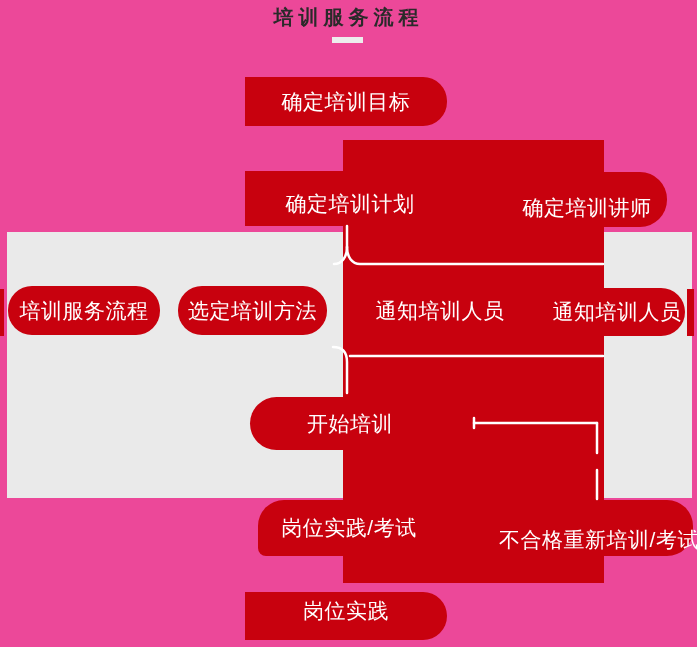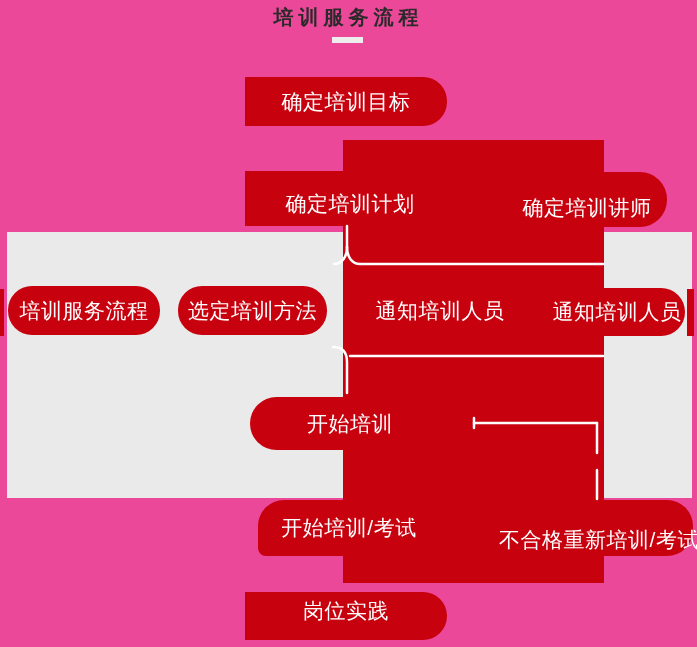--- a/index.html
+++ b/index.html
@@ -98,16 +98,16 @@
   </svg>
 
   <div class="label" style="left:245px;top:77px;width:202px;height:49px;">确定培训目标</div>
   <div class="label" style="left:245px;top:176px;width:210px;height:55px;">确定培训计划</div>
   <div class="label" style="left:497px;top:180px;width:180px;height:55px;">确定培训讲师</div>
   <div class="label" style="left:8px;top:286px;width:152px;height:49px;">培训服务流程</div>
   <div class="label" style="left:178px;top:286px;width:149px;height:49px;">选定培训方法</div>
   <div class="label" style="left:350px;top:286px;width:180px;height:49px;">通知培训人员</div>
   <div class="label" style="left:527px;top:288px;width:180px;height:48px;">通知培训人员</div>
   <div class="label" style="left:250px;top:397px;width:200px;height:53px;font-family:Liberation Serif, serif;">开始培训</div>
-  <div class="label" style="left:259px;top:500px;width:180px;height:56px;">开始培训/考试</div>
+  <div class="label" style="left:259px;top:500px;width:180px;height:56px;">岗位实践/考试</div>
   <div class="label" style="left:509px;top:512px;width:180px;height:56px;">不合格重新培训/考试</div>
   <div class="label" style="left:245px;top:592px;width:202px;height:37px;">岗位实践</div>
 </div>
 
 </body></html>

